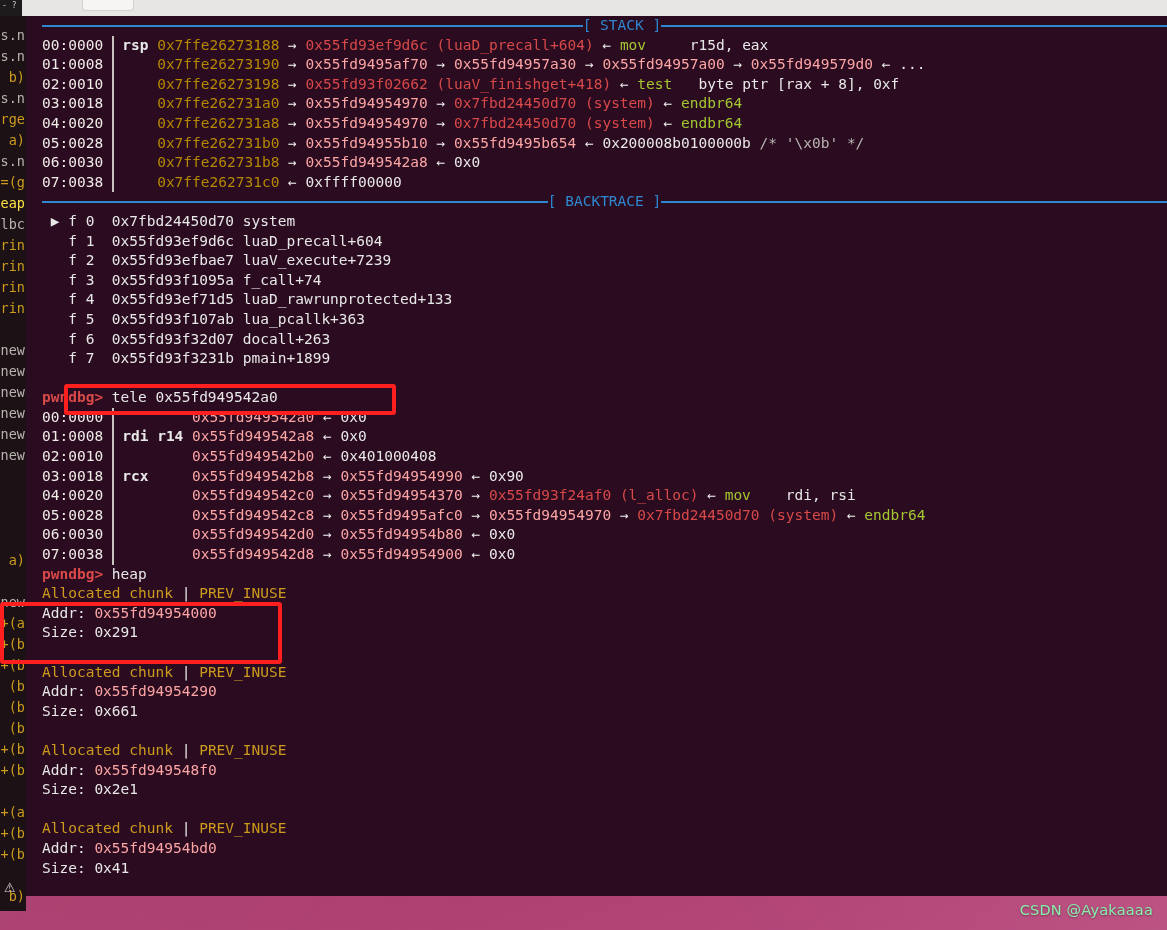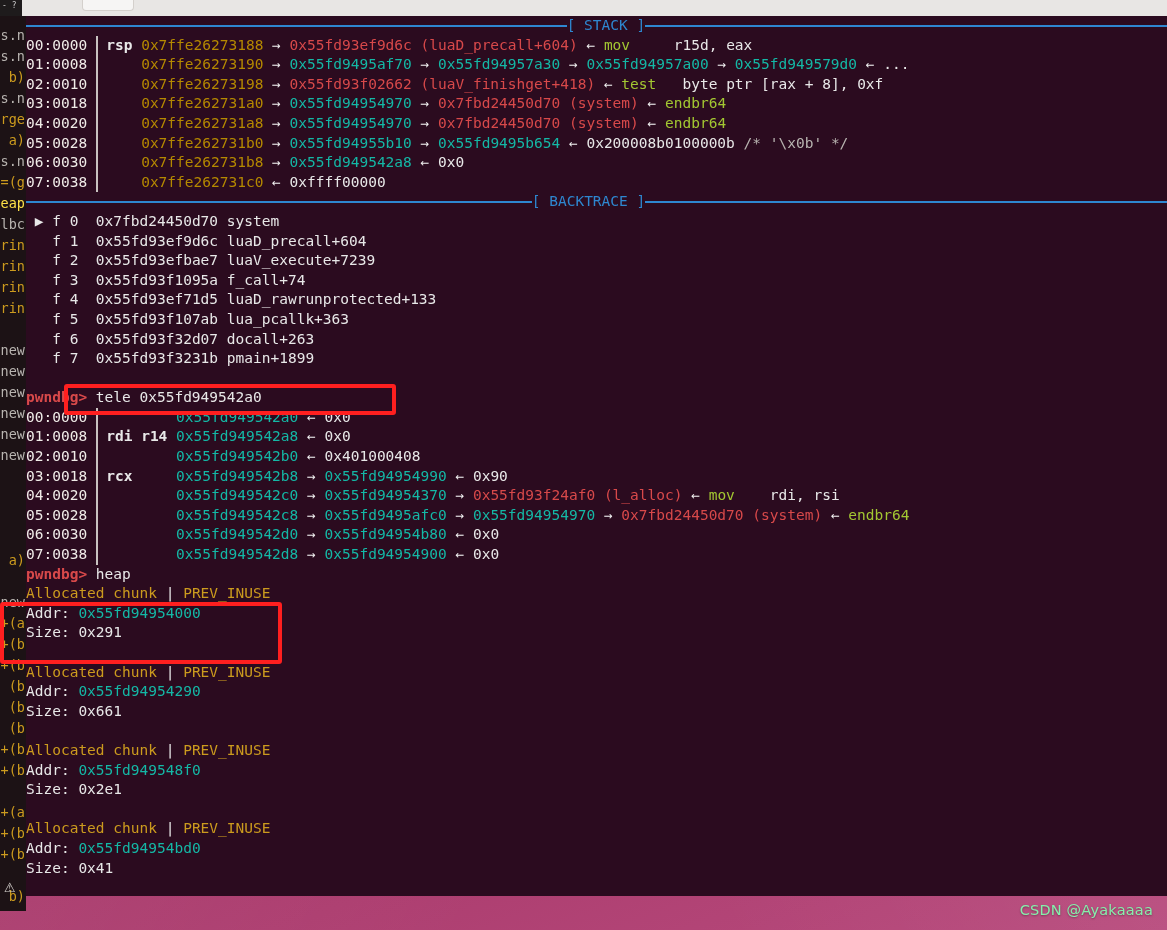--- a/index.html
+++ b/index.html
@@ -84,27 +84,27 @@
     position: absolute; left: 0; top: 0;
     width: 1141px; height: 880px;
     font-size: 14.5px;
     line-height: 19.6px;
     white-space: pre;
     font-family: "DejaVu Sans Mono", "Liberation Mono", monospace;
   }
   .line {
     height: 19.6px;
     white-space: pre;
-    padding-left: 0px;
+    padding-left: 16px;
   }
 
   
   .c-white    { color: #e8e8e8; }
   .c-grey     { color: #b8b4b0; }
-  .c-blue     { color: #14b8a6; }
+  .c-blue     { color: #fca5a5; }
   .c-sep      { color: #2e87d0; }   
   .c-olive    { color: #b58900; }   
   .c-red      { color: #d8494a; }   
   .c-green    { color: #a3c732; }   
   .c-yellow   { color: #cc9b1e; }
   .c-arrow    { color: #f2f2f2; }
   .c-bold     { font-weight: bold; }
   .c-idx      { color: #f0ece8; }
 
   .sep-rule {

